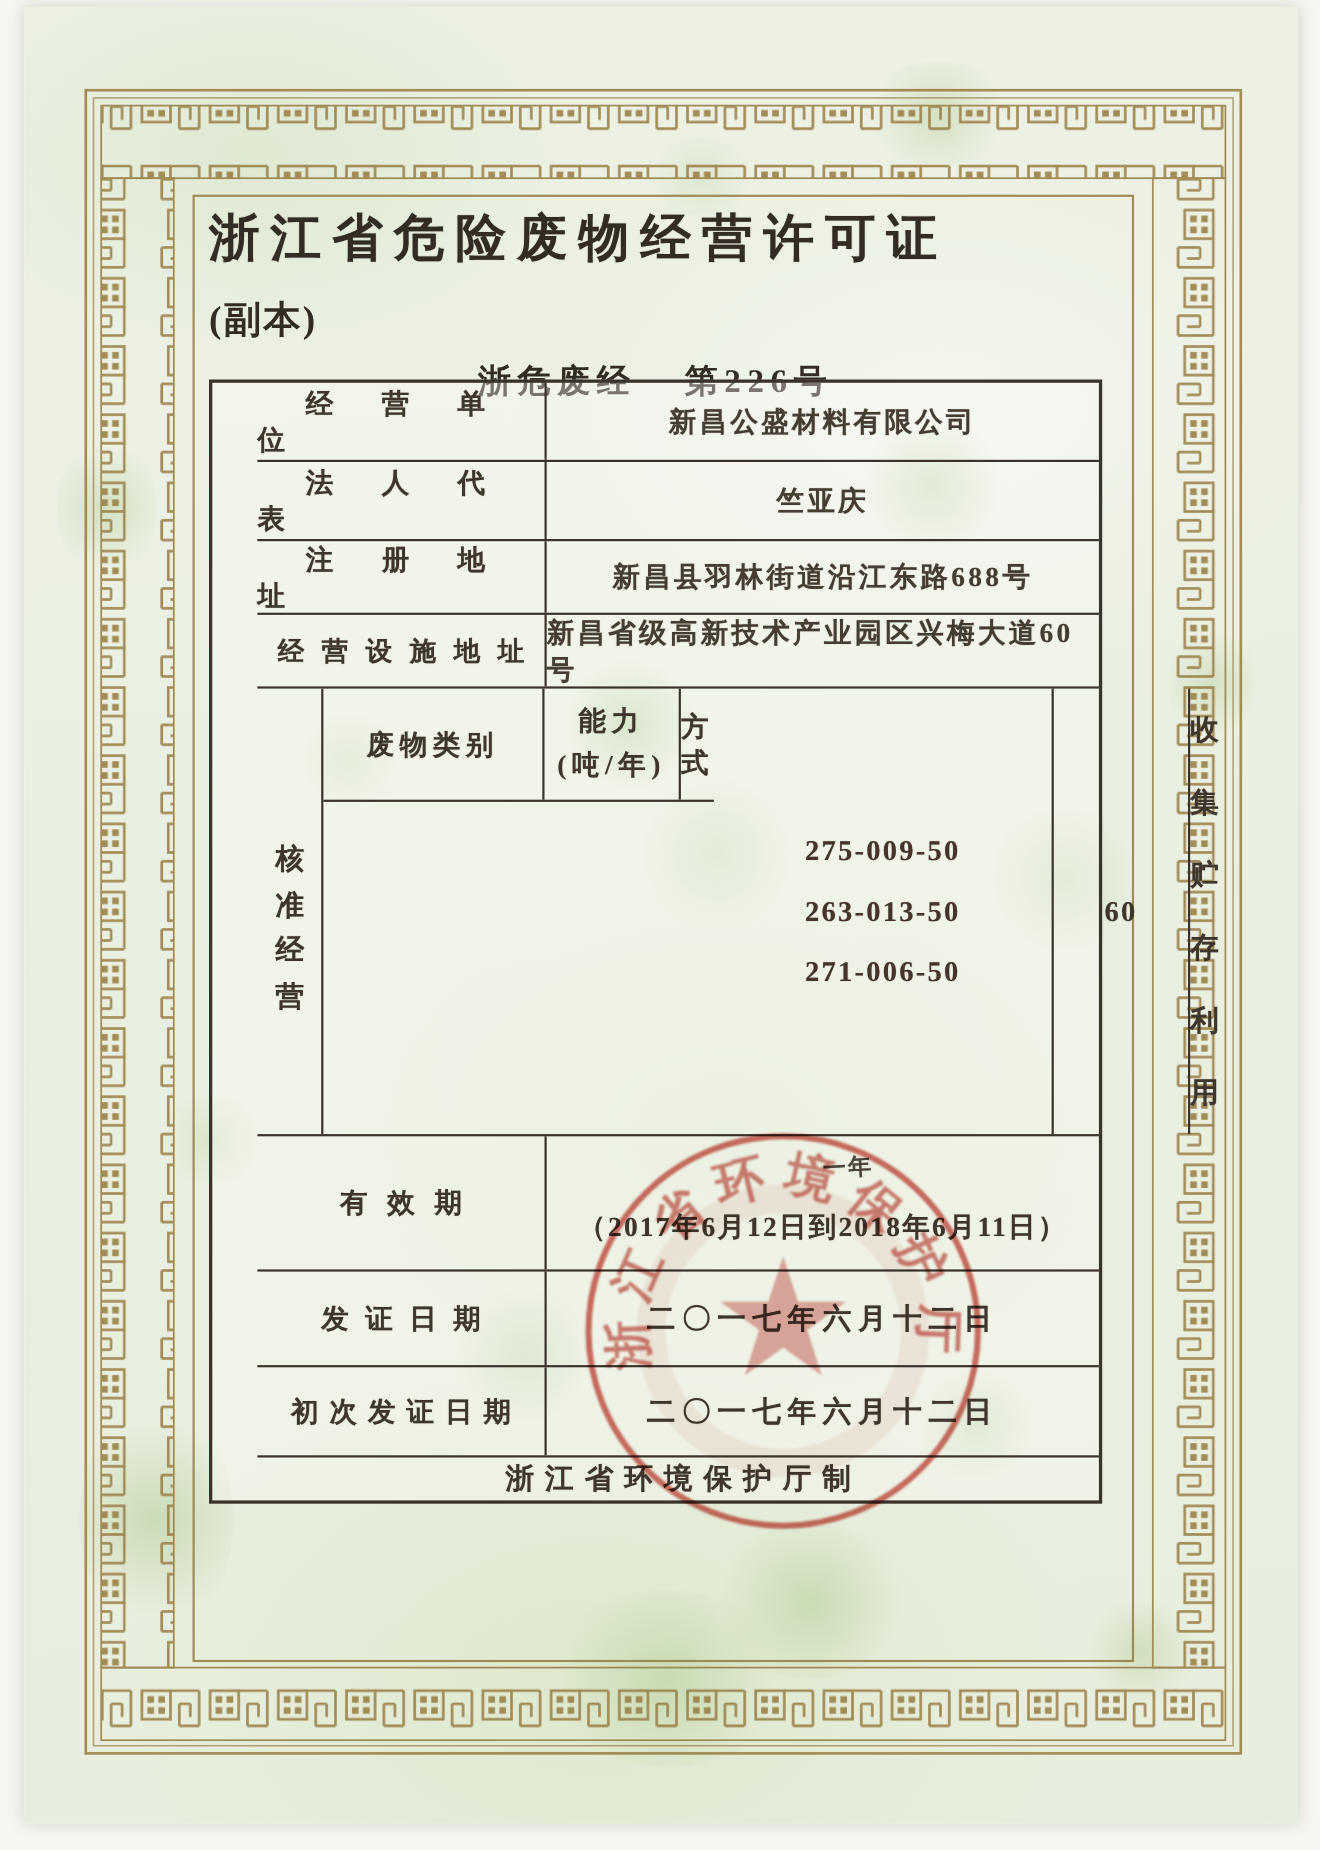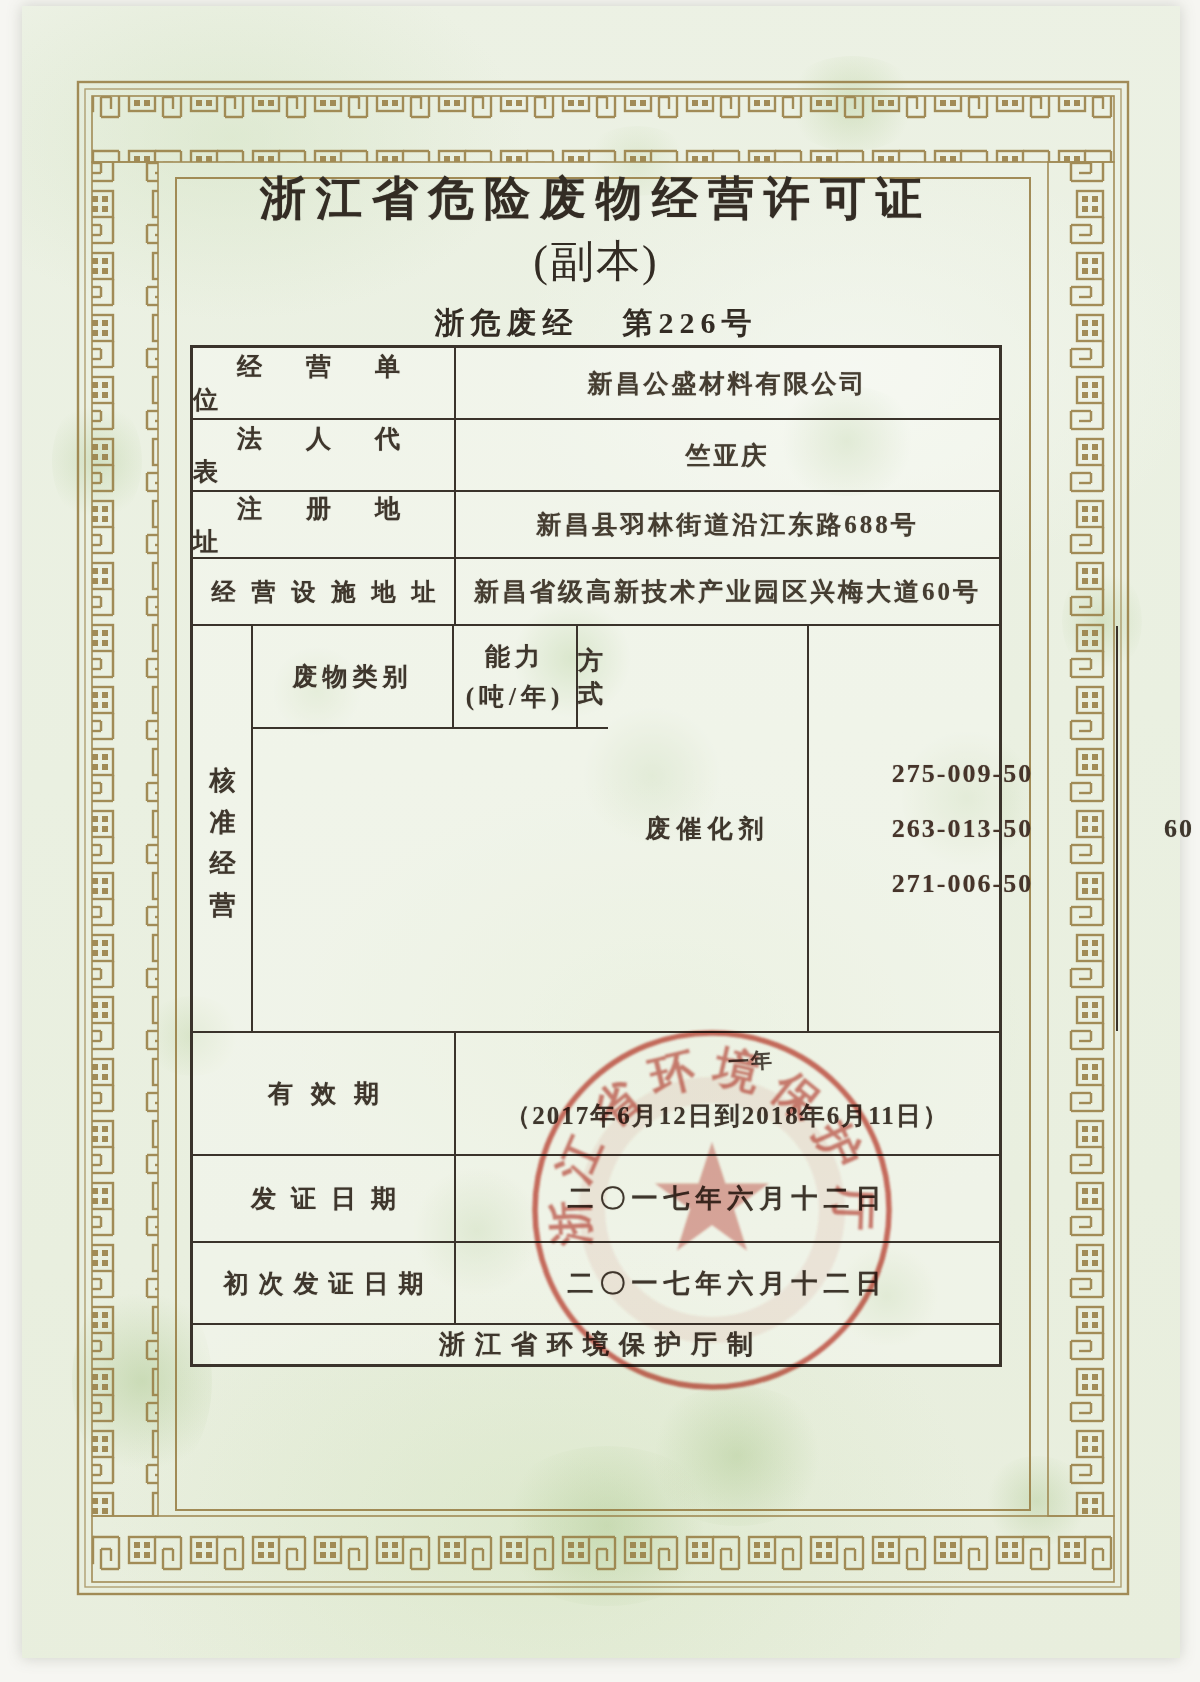--- a/index.html
+++ b/index.html
@@ -15,33 +15,34 @@
       radial-gradient(ellipse 500px 320px at 72% 22%, rgba(244,247,240,.8), transparent 70%),
       radial-gradient(ellipse 520px 360px at 55% 62%, rgba(214,230,196,.35), transparent 70%),
       radial-gradient(ellipse 620px 420px at 45% 92%, rgba(208,226,186,.45), transparent 70%),
       linear-gradient(176deg,#ecf1e4 0%,#eaf0e1 45%,#e8eedd 100%);
     box-shadow:0 0 14px rgba(90,100,80,.25);
   }
   .blob{position:absolute;border-radius:50%;pointer-events:none;}
   .frame,.seal{position:absolute;left:0;top:0;}
   .seal{mix-blend-mode:multiply;}
 
-  .headings{position:absolute;left:190px;top:168px;width:812px;text-align:center;color:#332c24;}
+  .headings{position:absolute;left:190px;top:186px;width:812px;color:#332c24;}
   .title{font-size:46px;font-weight:bold;letter-spacing:10px;text-shadow:0 0 1px rgba(50,44,36,.6);}
-  .subtitle{font-size:44px;font-weight:normal;margin-top:2px;letter-spacing:2px;}
+  .subtitle{font-size:34px;font-weight:bold;margin-top:20px;letter-spacing:2px;}
   .serial{font-size:30px;font-weight:bold;margin-top:12px;display:flex;justify-content:center;gap:44px;}
   .serial span{letter-spacing:6px;}
 
   .cert-table{
     position:absolute;left:190px;top:345px;width:812px;height:1022px;
     border:3px solid #3a332b;box-sizing:border-box;
     display:flex;flex-direction:column;
     color:#3e362c;font-weight:bold;
     background:rgba(252,253,249,.35);
     text-shadow:0 0 1px rgba(62,54,44,.45);
+    padding-left:41px;
   }
   .row{display:flex;border-bottom:2px solid #3a332b;box-sizing:border-box;}
   .cell{display:flex;align-items:center;justify-content:center;box-sizing:border-box;}
   .rt{border-right:2px solid #3a332b;}
   .label-col{width:263px;}
   .value-col{flex:1;}
   .r-unit,.r-legal{height:72px;}
   .r-reg,.r-fac{height:67px;}
   .ls44{letter-spacing:44px;text-indent:44px;font-size:25px;}
   .ls16{letter-spacing:16px;text-indent:16px;font-size:24px;}
@@ -179,21 +180,20 @@
     <div class="section-right">
       <div class="hdr">
         <div class="cell rt c1 hcell">废物类别</div>
         <div class="cell rt c3 hcell">
           <div>能力</div>
           <div>(吨/年)</div>
         </div>
         <div class="cell c4 hcell">方式</div>
       </div>
       <div class="body-r">
-        <div class="cell rt c1 cat">废催化剂</div>
         <div class="cell rt c2">
           <div class="codes">
             <div>275-009-50</div>
             <div>263-013-50</div>
             <div>271-006-50</div>
           </div>
         </div>
         <div class="cell rt c3 cap">60</div>
         <div class="cell c4">
           <div class="methods">

